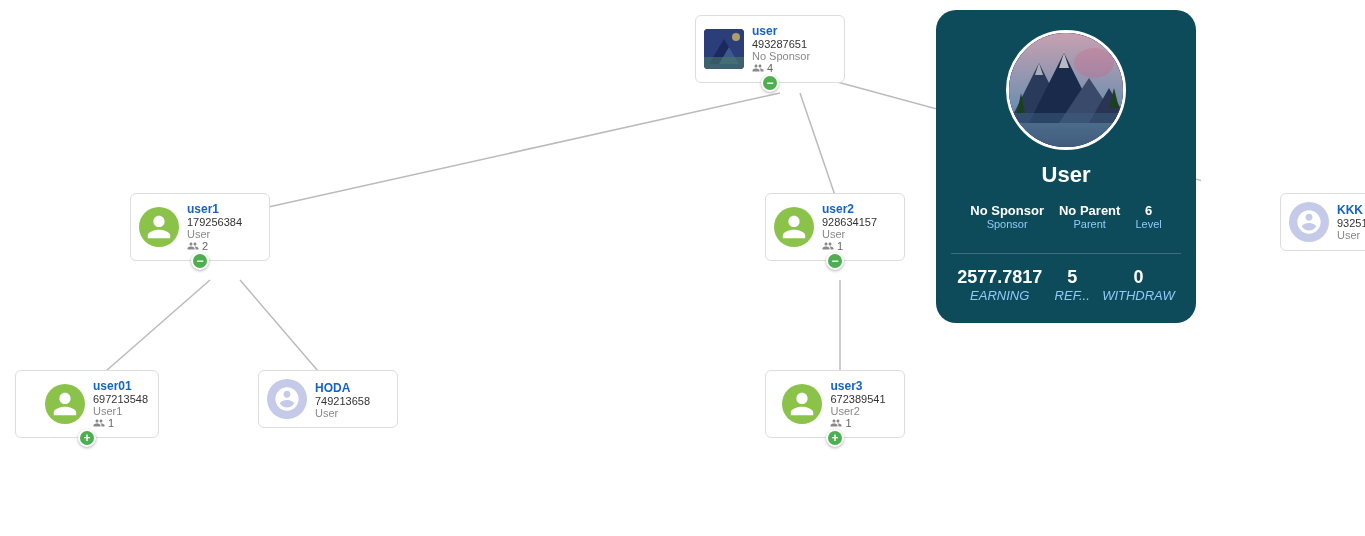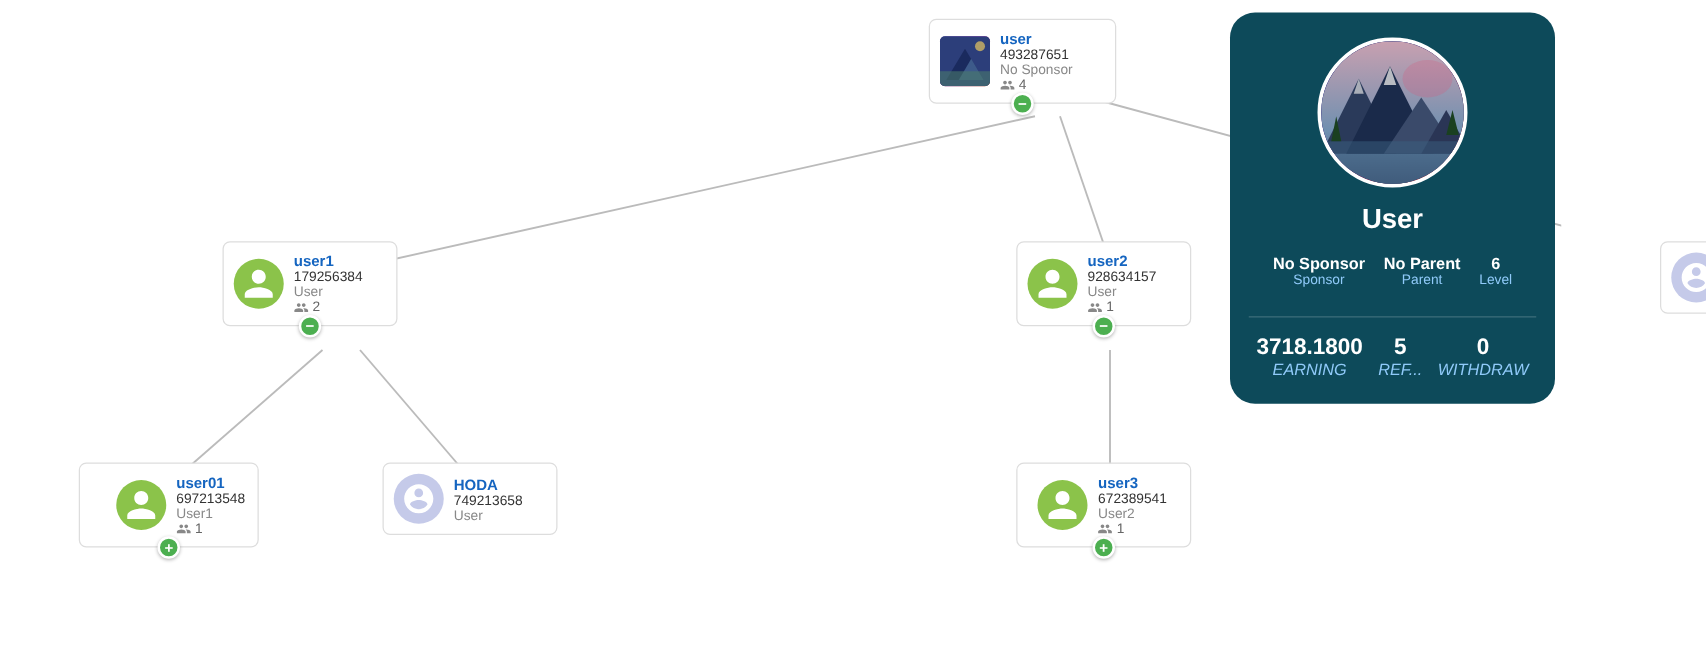--- a/index.html
+++ b/index.html
@@ -10,21 +10,20 @@
       width: 1365px;
       height: 536px;
       position: relative;
     }
 
     .tree-container {
       position: absolute;
       top: 0; left: 0;
       width: 1201px;
       height: 536px;
-      margin-left: 48px;
     }
 
     svg.connections {
       position: absolute;
       top: 0; left: 0;
       width: 100%;
       height: 100%;
       pointer-events: none;
     }
 
@@ -413,21 +412,21 @@
       <div class="info-stat">
         <span class="info-stat-value">6</span>
         <span class="info-stat-label">Level</span>
       </div>
     </div>
 
     <div class="info-divider"></div>
 
     <div class="info-numbers-row">
       <div class="info-number-block">
-        <span class="info-number-value">3718.1800</span>
+        <span class="info-number-value">2577.7817</span>
         <span class="info-number-label">EARNING</span>
       </div>
       <div class="info-number-block">
         <span class="info-number-value">5</span>
         <span class="info-number-label">REF...</span>
       </div>
       <div class="info-number-block">
         <span class="info-number-value">0</span>
         <span class="info-number-label">WITHDRAW</span>
       </div>

